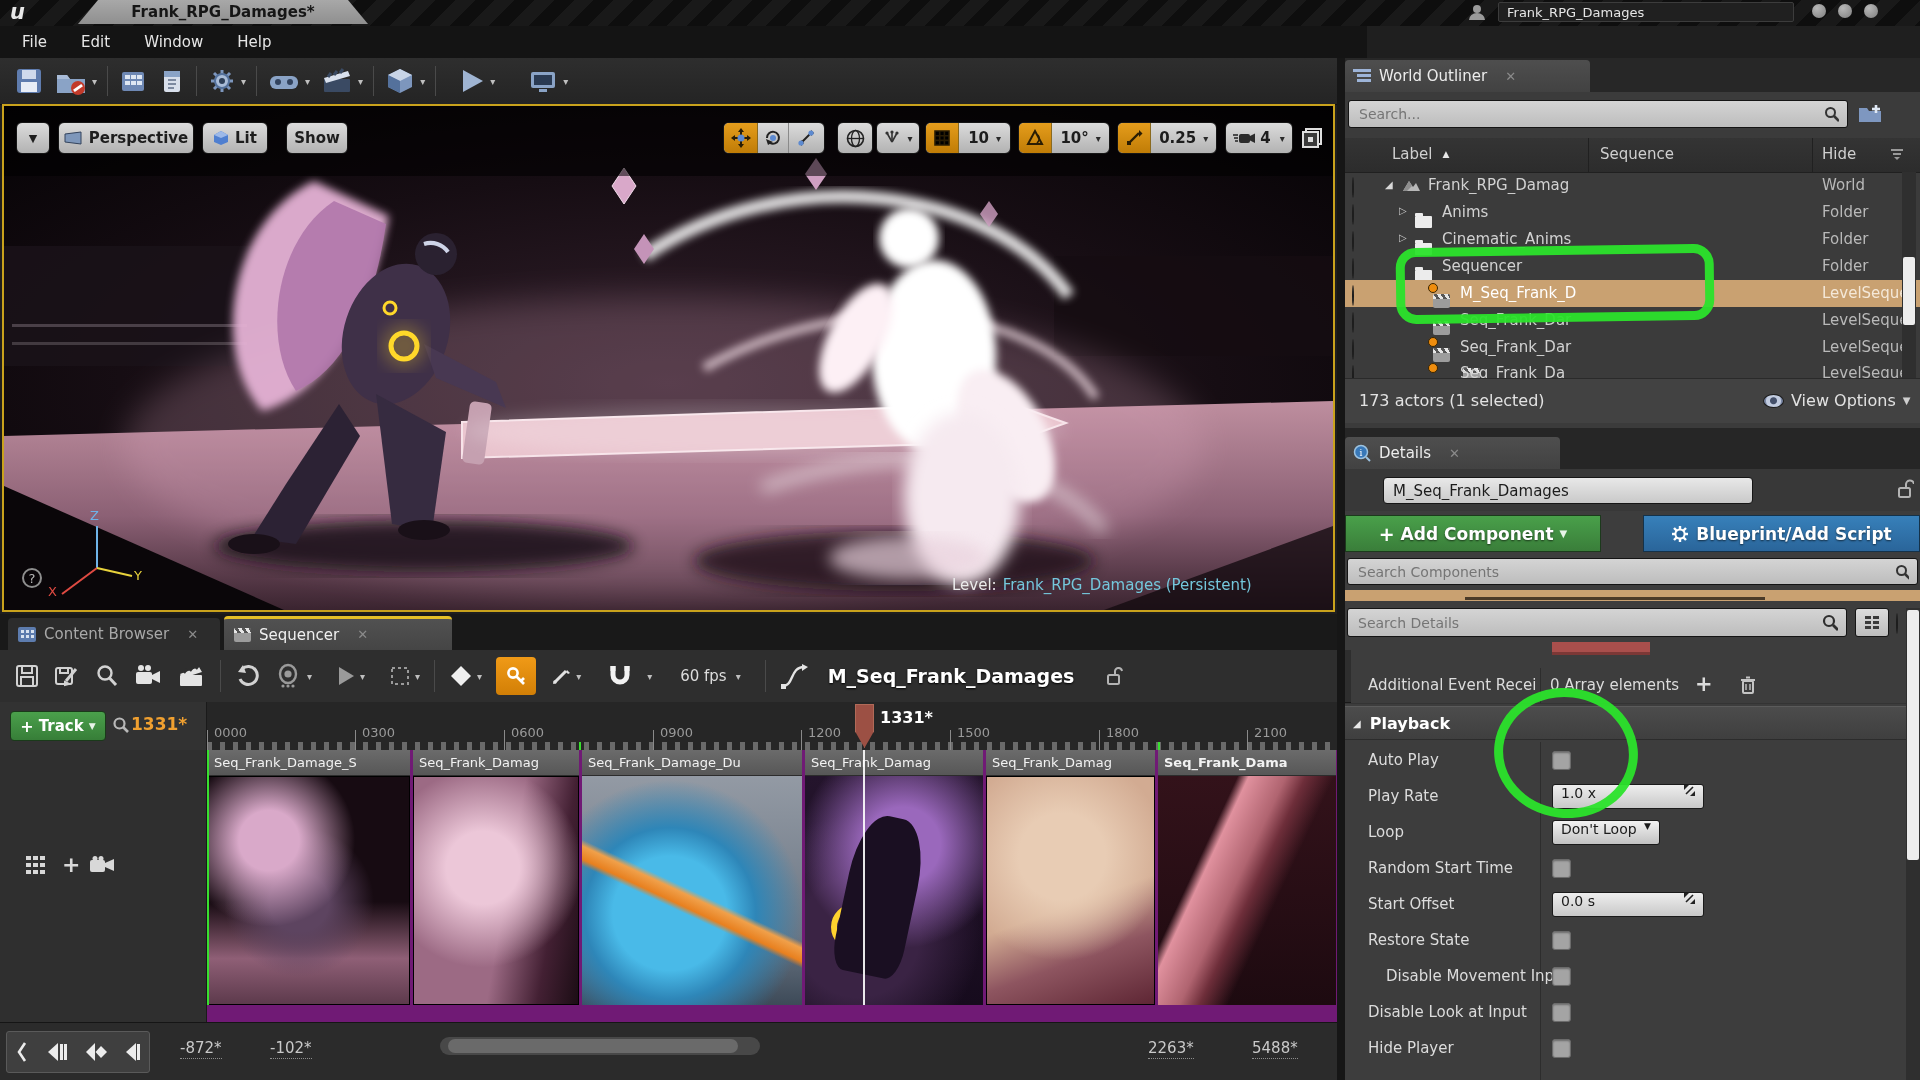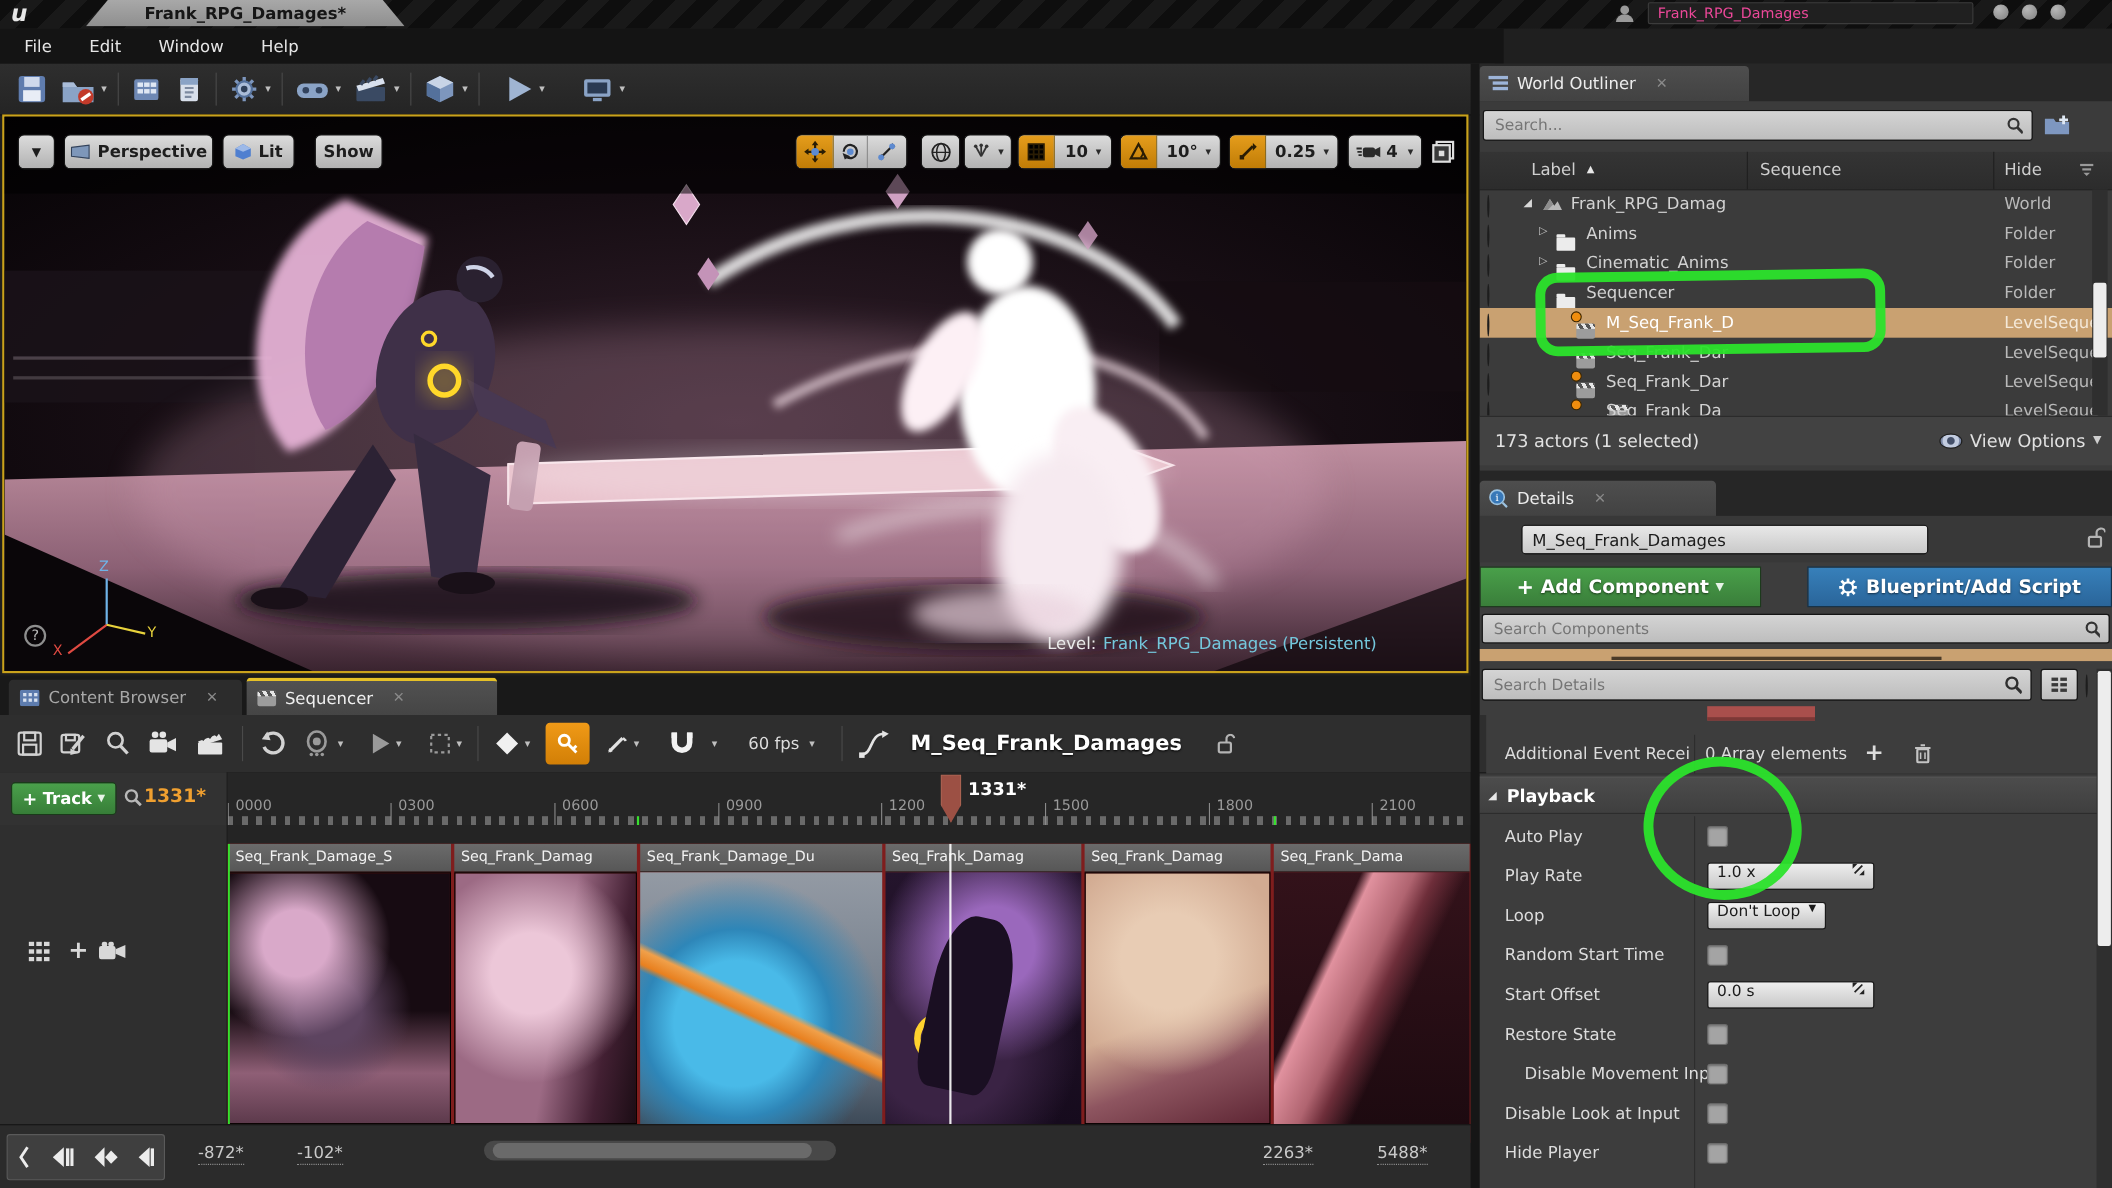--- a/index.html
+++ b/index.html
@@ -43,21 +43,21 @@
   <div class="abs" style="left:78px;top:0;width:290px;height:24px;background:linear-gradient(#a8a8a8,#8f8f8f);clip-path:polygon(0 100%,20px 0,calc(100% - 20px) 0,100% 100%);display:flex;align-items:center;justify-content:center;">
     <span style="color:#161616;font-size:15px;font-weight:bold;">Frank_RPG_Damages*</span>
   </div>
   <div class="abs" style="left:1468px;top:3px;width:18px;height:18px;">
     <svg width="18" height="18">
         <circle cx="9" cy="6" r="4" fill="#9a9a9a"></circle>
         <path d="M1,17 a8,7 0 0 1 16,0 Z" fill="#9a9a9a"></path>
       </svg>
   </div>
   <div class="abs r" style="left:1498px;top:2px;width:296px;height:20px;background:#202020;border:1px solid #3c3c3c;border-radius:2px;padding-left:8px;box-sizing:border-box;">
-    <span style="color:#ec4899;font-size:13px;">Frank_RPG_Damages</span>
+    <span style="color:#e5e5e5;font-size:13px;">Frank_RPG_Damages</span>
   </div>
   <div class="abs" style="left:1812px;top:4px;width:14px;height:14px;border-radius:50%;background:radial-gradient(circle at 35% 30%,#b8b8b8,#7e7e7e);"></div>
   <div class="abs" style="left:1838px;top:4px;width:14px;height:14px;border-radius:50%;background:radial-gradient(circle at 35% 30%,#b8b8b8,#7e7e7e);"></div>
   <div class="abs" style="left:1864px;top:4px;width:14px;height:14px;border-radius:50%;background:radial-gradient(circle at 35% 30%,#b8b8b8,#7e7e7e);"></div>
 
   <div class="abs r" style="left:0;top:26px;width:1345px;height:32px;background:#141414;gap:34px;padding-left:22px;">
     <span class="mi">File</span>
     <span class="mi">Edit</span>
     <span class="mi">Window</span>
     <span class="mi">Help</span>
@@ -863,21 +863,21 @@
       <span class="abs" style="left:62px;top:102px;color:#d8d8d8;font-size:22px;font-weight:bold;">+</span>
       <span class="abs" style="left:90px;top:106px;">
           <svg width="26" height="18">
             <rect x="0" y="4" width="15" height="12" rx="2" fill="#d8d8d8"></rect>
             <circle cx="5" cy="2.5" r="2.5" fill="#d8d8d8"></circle>
             <circle cx="11" cy="2.5" r="2.5" fill="#d8d8d8"></circle>
             <polygon points="15,7 24,3 24,15 15,11" fill="#d8d8d8"></polygon>
           </svg>
         </span>
     </div>
-    <div class="abs" style="left:207px;top:136px;width:1130px;height:272px;background:#7f1d1d;overflow:hidden;margin-top:17px;">
+    <div class="abs" style="left:207px;top:136px;width:1130px;height:272px;background:#701a75;overflow:hidden;">
 
       <div class="abs" style="left:1px;top:0;width:202px;height:255px;">
         <div class="cliphdr" style="height:26px;">Seq_Frank_Damage_S</div>
         <div style="height:229px;background:radial-gradient(circle at 30% 28%,#d9a9c9 0 14%,rgba(0,0,0,0) 40%),radial-gradient(circle at 45% 55%,#5d4460 0 18%,rgba(0,0,0,0) 45%),linear-gradient(#170b12 55%,#8f5f76 80%,#5d3a4c 100%);border:1px solid #000;box-sizing:border-box;"></div>
       </div>
 
       <div class="abs" style="left:206px;top:0;width:166px;height:255px;">
         <div class="cliphdr" style="height:26px;">Seq_Frank_Damag</div>
         <div style="height:229px;background:radial-gradient(circle at 42% 40%,#ecc7d8 0 22%,rgba(0,0,0,0) 60%),linear-gradient(100deg,#9c6a84 0 55%,#432033 80%,#1c0d15 100%);border:1px solid #000;box-sizing:border-box;"></div>
       </div>
@@ -894,21 +894,21 @@
           <div style="position:absolute;left:40px;top:40px;width:70px;height:160px;background:#1a0f22;border-radius:40% 40% 20% 20%;transform:rotate(12deg);"></div>
         </div>
       </div>
 
       <div class="abs" style="left:779px;top:0;width:169px;height:255px;">
         <div class="cliphdr" style="height:26px;">Seq_Frank_Damag</div>
         <div style="height:229px;background:radial-gradient(circle at 45% 35%,#e8ccb4 0 25%,rgba(0,0,0,0) 60%),linear-gradient(160deg,#d2ab92 0 55%,#8e5560 75%,#5e2634 100%);border:1px solid #000;box-sizing:border-box;"></div>
       </div>
 
       <div class="abs" style="left:951px;top:0;width:178px;height:255px;">
-        <div class="cliphdr" style="height:26px;">Seq_Frank_Dama</div>
+        <div class="cliphdr" style="height:26px;font-weight:bold;">Seq_Frank_Dama</div>
         <div style="height:229px;background:linear-gradient(115deg,rgba(0,0,0,0) 28%,#e0919e 32%,#b06470 45%,#6e2e3a 52%,rgba(0,0,0,0) 62%),linear-gradient(#33121a,#1d0a10);"></div>
       </div>
 
       <div class="abs" style="left:0;top:0;width:2px;height:255px;background:#38e02f;"></div>
       <div class="abs" style="left:656px;top:0;width:2px;height:255px;background:rgba(255,255,255,.9);"></div>
     </div>
 
     <div class="abs" style="left:0;top:408px;width:1337px;height:58px;background:#2b2b2b;border-top:1px solid #151515;">
       <div class="abs r" style="left:6px;top:8px;width:144px;height:42px;background:#3f3f3f;border:1px solid #5a5a5a;border-radius:3px;box-sizing:border-box;justify-content:space-around;">
         <span>

